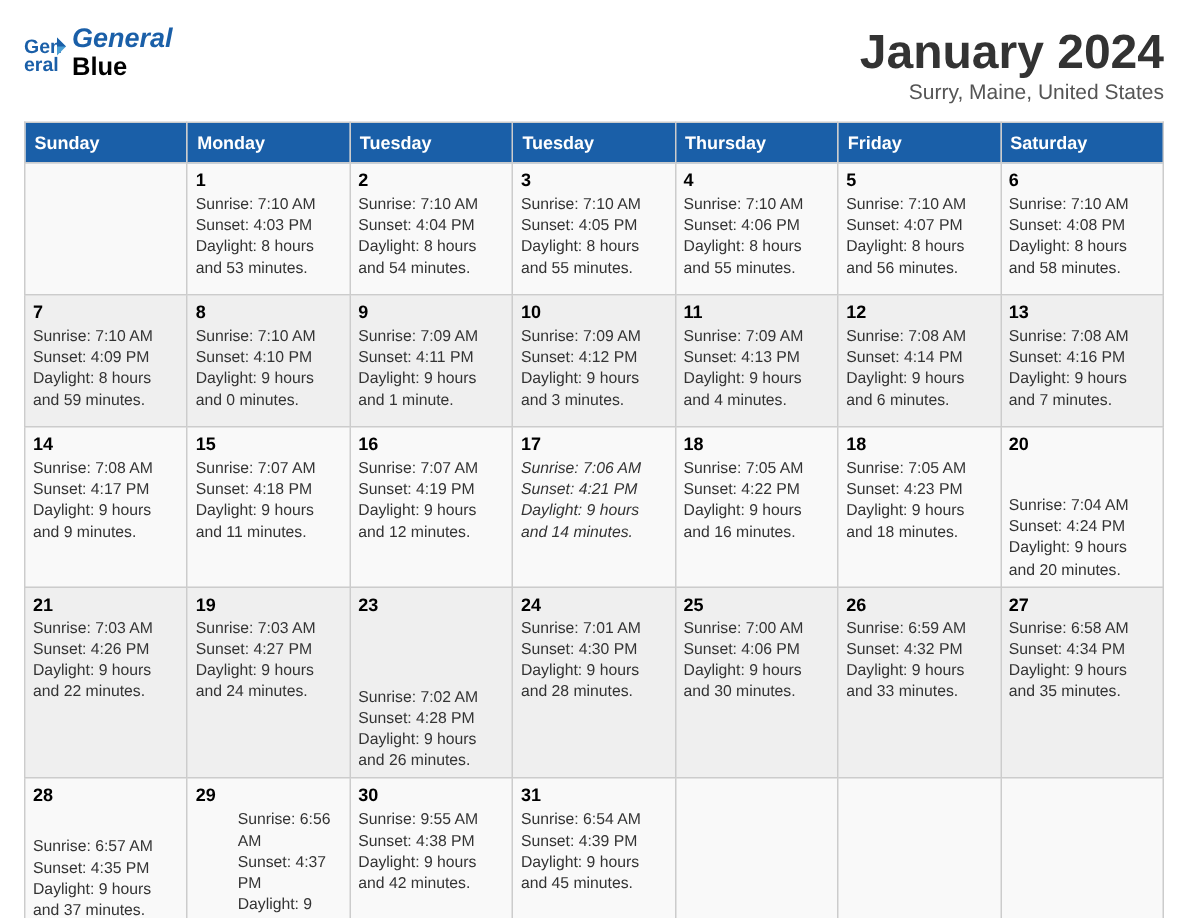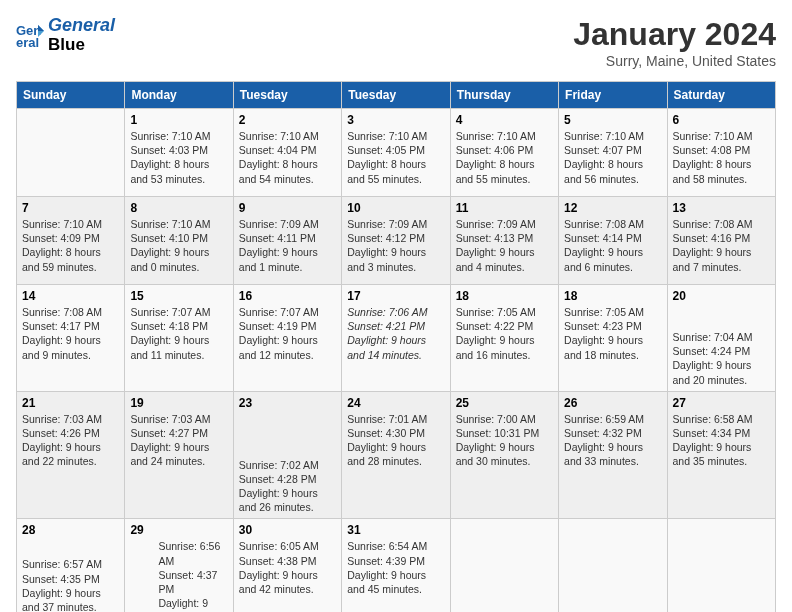--- a/index.html
+++ b/index.html
@@ -289,21 +289,21 @@
         <td>
           <div class="day-num">24</div>
           <div class="day-info" style="white-space: pre-line;">Sunrise: 7:01 AM
 Sunset: 4:30 PM
 Daylight: 9 hours
 and 28 minutes.</div>
         </td>
         <td>
           <div class="day-num">25</div>
           <div class="day-info" style="white-space: pre-line;">Sunrise: 7:00 AM
-Sunset: 10:31 PM
+Sunset: 4:06 PM
 Daylight: 9 hours
 and 30 minutes.</div>
         </td>
         <td>
           <div class="day-num">26</div>
           <div class="day-info" style="white-space: pre-line;">Sunrise: 6:59 AM
 Sunset: 4:32 PM
 Daylight: 9 hours
 and 33 minutes.</div>
         </td>
@@ -325,21 +325,21 @@
         </td>
         <td>
           <div class="day-num">29</div>
           <div class="day-info" style="white-space: pre-line; margin-left: 28px;">Sunrise: 6:56 AM
 Sunset: 4:37 PM
 Daylight: 9 hours
 and 40 minutes.</div>
         </td>
         <td>
           <div class="day-num">30</div>
-          <div class="day-info" style="white-space: pre-line;">Sunrise: 6:05 AM
+          <div class="day-info" style="white-space: pre-line;">Sunrise: 9:55 AM
 Sunset: 4:38 PM
 Daylight: 9 hours
 and 42 minutes.</div>
         </td>
         <td>
           <div class="day-num">31</div>
           <div class="day-info" style="white-space: pre-line;">Sunrise: 6:54 AM
 Sunset: 4:39 PM
 Daylight: 9 hours
 and 45 minutes.</div>

